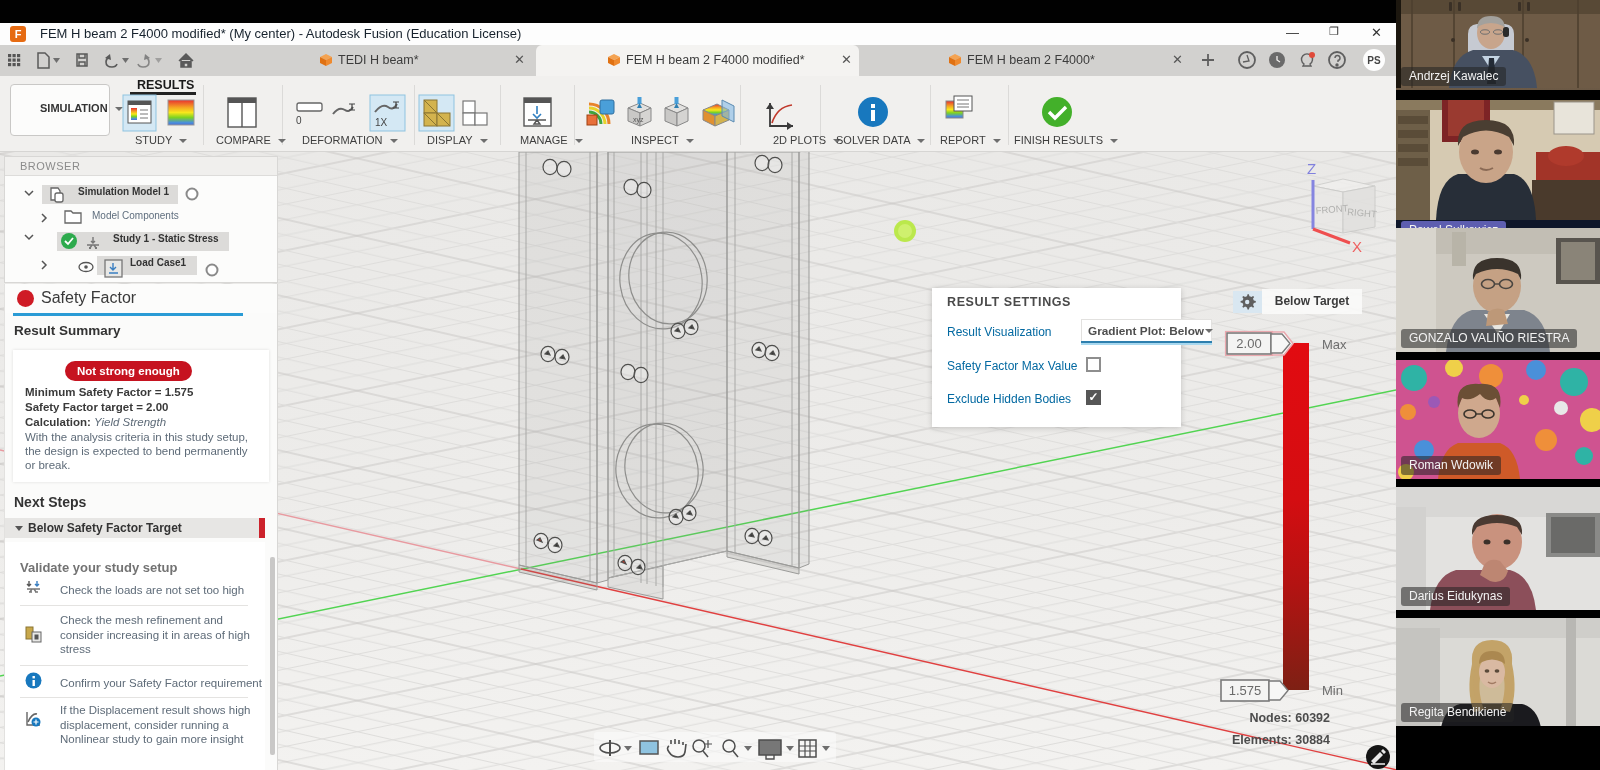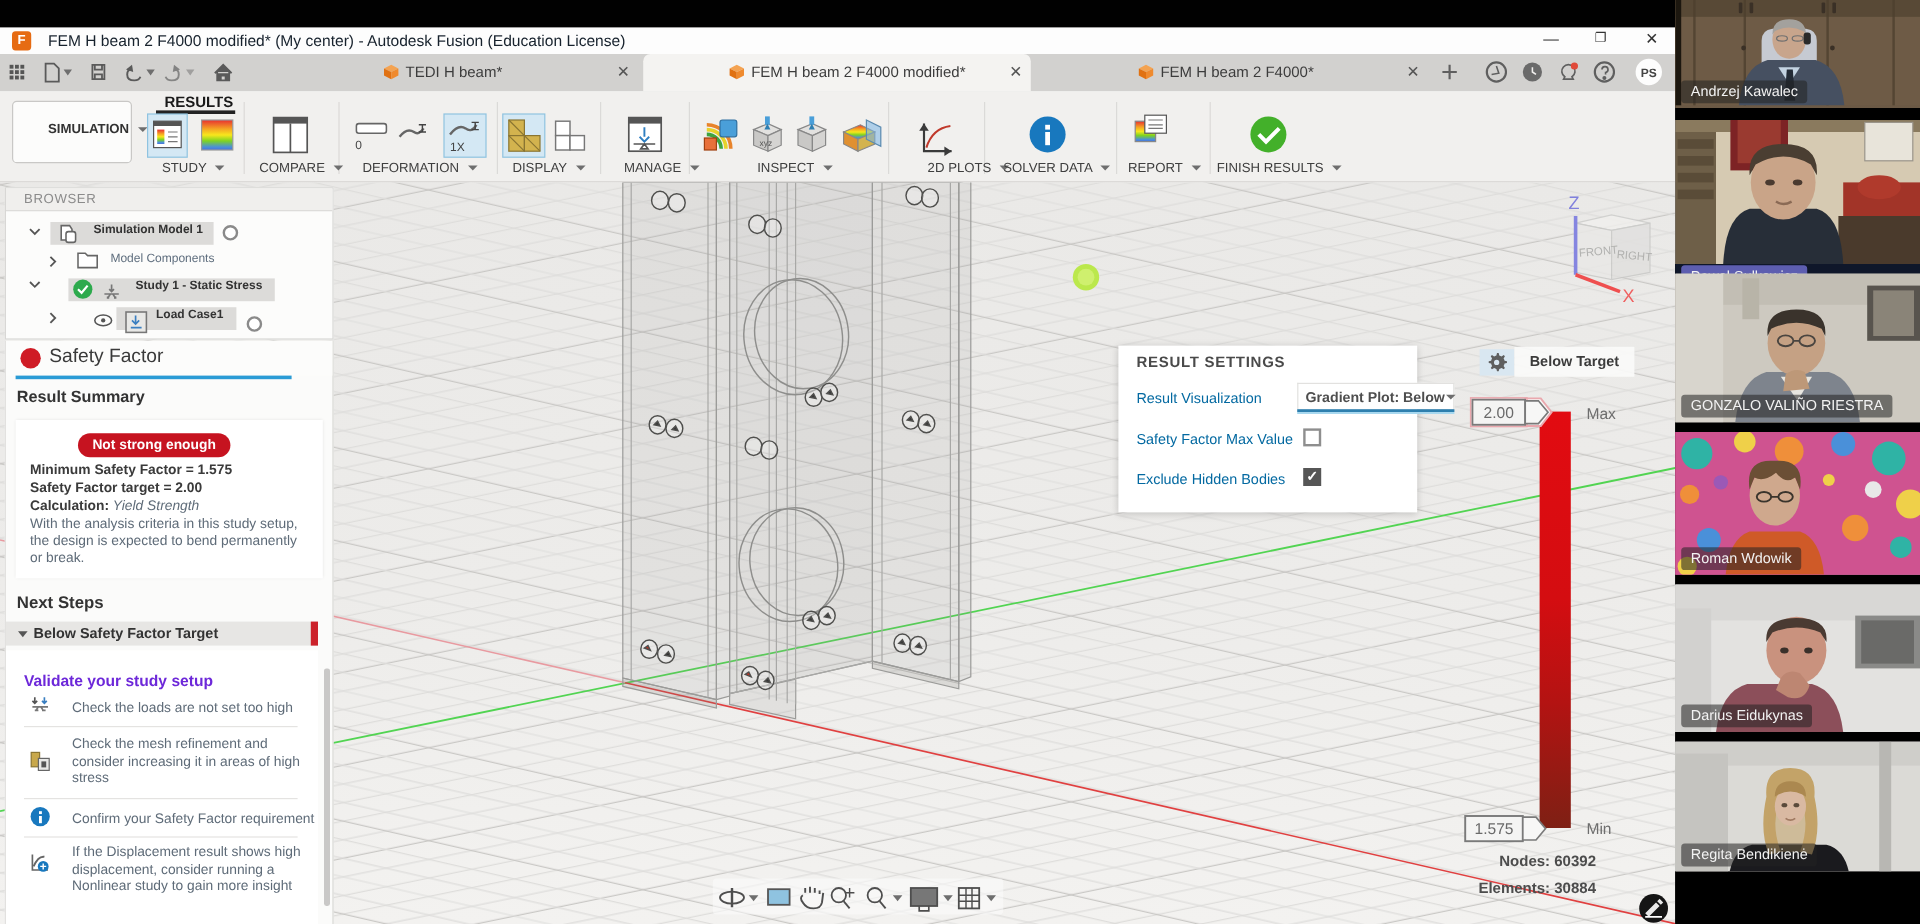--- a/index.html
+++ b/index.html
@@ -33,21 +33,21 @@
 #rescard{position:absolute;left:8px;top:66px;width:256px;height:132px;background:#fff;box-shadow:0 0 3px rgba(0,0,0,0.12);}
 #pill{position:absolute;left:12px;top:11px;height:20px;background:#c61320;border-radius:10px;color:#fff;font-size:11.5px;font-weight:bold;padding:0 12px;line-height:20px;margin-left:40px;}
 .cardb{position:absolute;left:12px;font-size:11.5px;font-weight:bold;color:#3a3a3a;white-space:nowrap;}
 .cardr{position:absolute;left:12px;font-size:11.5px;color:#5e6b78;white-space:nowrap;}
 #nextsteps{position:absolute;left:9px;top:210px;font-size:14px;font-weight:bold;color:#333;}
 #bsft{position:absolute;left:0px;top:234px;width:260px;height:20px;background:#e7e6e4;}
 #bsft .tri{position:absolute;left:10px;top:8px;width:0;height:0;border-left:4px solid transparent;border-right:4px solid transparent;border-top:5px solid #555;}
 #bsft .t{position:absolute;left:23px;top:3px;font-size:12px;font-weight:bold;color:#333;text-align:center;}
 #bsft .rb{position:absolute;right:0px;top:0;width:6px;height:20px;background:#cc222b;}
 #valpanel{position:absolute;left:0px;top:258px;width:260px;height:228px;background:#fff;}
-#valpanel h4{position:absolute;left:15px;top:8px;font-size:13px;font-weight:bold;color:#6d28d9;white-space:nowrap;}
+#valpanel h4{position:absolute;left:15px;top:8px;font-size:13px;font-weight:bold;color:#737373;white-space:nowrap;}
 .vitem{position:absolute;left:55px;font-size:11.5px;color:#5e6b78;line-height:14.5px;}
 .vicon{position:absolute;left:20px;width:18px;height:18px;}
 .vsep{position:absolute;left:15px;width:228px;height:1px;background:#e4e3e1;}
 #sfscroll{position:absolute;right:2px;top:273px;width:5px;height:198px;background:#c9c8c7;border-radius:2px;}
 
 #dlg{position:absolute;left:932px;top:288px;width:249px;height:139px;background:#fff;box-shadow:0 1px 6px rgba(0,0,0,0.18);}
 #dlg h3{position:absolute;left:15px;top:7px;font-size:12.5px;letter-spacing:0.6px;color:#4a4a4a;}
 #dlg .lbl{position:absolute;left:15px;font-size:12px;color:#0369a1;white-space:nowrap;}
 #dd{position:absolute;left:149px;top:31px;width:131px;height:22px;background:#fff;border:1px solid #e2e1df;border-bottom:none;}
 #dd .t{position:absolute;left:6px;top:4px;font-size:11.8px;font-weight:bold;color:#4e4e4e;white-space:nowrap;}

